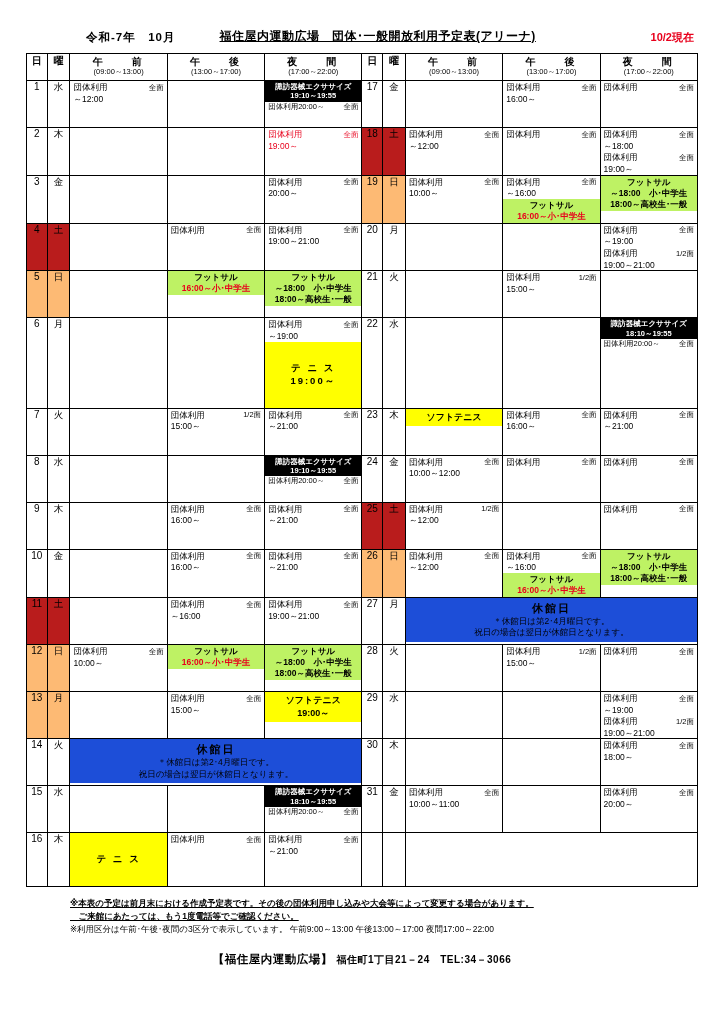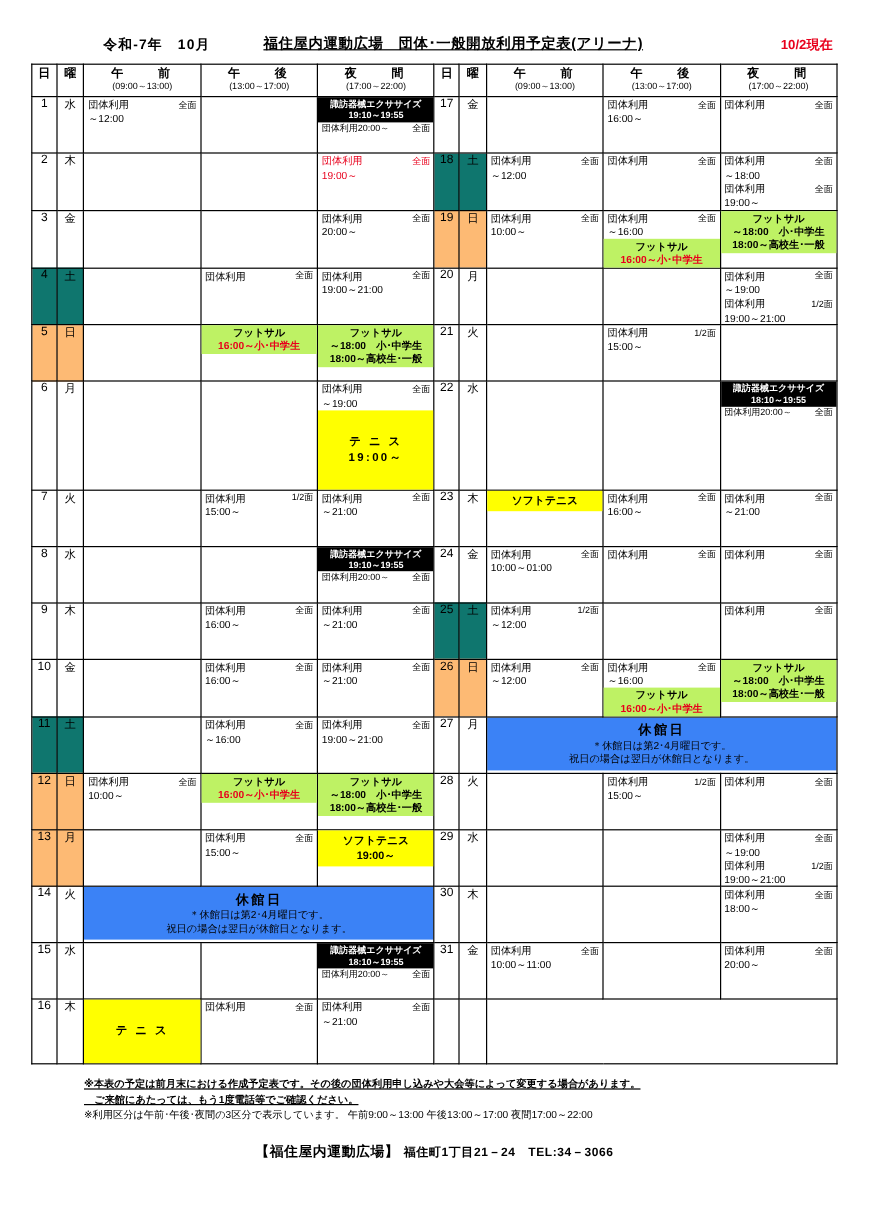--- a/index.html
+++ b/index.html
@@ -27,37 +27,37 @@
 
   th.hcell{height:26px;text-align:center;font-weight:normal;line-height:1.15;}
   th.hcell .t1{font-size:10px;letter-spacing:3px;font-weight:bold;padding-top:2px;}
   th.hcell .t2{font-size:7.5px;}
   th.hsm{font-size:10px;font-weight:bold;vertical-align:middle;}
 
   td.day{text-align:center;font-size:10px;vertical-align:middle;height:46px;}
   td.wk{text-align:center;font-size:9.5px;vertical-align:middle;}
 
   
-  .sat{background:#0f766e;}
+  .sat{background:#b91c1c;}
   .sun{background:#fdba74;}
 
   
   .slot{position:relative;height:100%;min-height:46px;}
   .line{display:flex;justify-content:space-between;align-items:center;padding:1px 3px 0 3px;font-size:8.5px;line-height:1.25;}
   .line .r{font-size:7.5px;}
   .red{color:#e8001c;}
 
   .futsal{background:#bef264;text-align:center;font-weight:bold;font-size:8.5px;line-height:1.3;padding:1px 2px;}
   .futsal .hl{color:#e8001c;}
   .tennis{background:#ffff00;text-align:center;font-weight:bold;font-size:9.5px;letter-spacing:2px;padding:20px;}
   .softtennis{background:#ffff00;text-align:center;font-weight:bold;font-size:9px;padding:2px;}
   .exer{background:#000;color:#fff;text-align:center;font-weight:bold;font-size:7.5px;line-height:1.25;padding:1px 0;}
   .exer2{font-size:7.5px;display:flex;justify-content:space-between;padding:0 3px;}
 
-  .closed{background:#3b82f6;text-align:center;padding:3px 2px;}
+  .closed{background:#1d4ed8;text-align:center;padding:3px 2px;}
   .closed .t{font-weight:bold;font-size:11px;letter-spacing:2px;}
   .closed .s{font-size:8.5px;line-height:1.35;}
 
   
   .notes{margin-top:10px;padding-left:44px;font-size:8.5px;line-height:1.5;}
   .notes .u{text-decoration:underline;font-weight:bold;}
   .foot{margin-top:16px;text-align:center;font-size:11.5px;font-weight:bold;letter-spacing:0.5px;}
   .foot .small{font-size:10px;font-weight:bold;}
 </style>
 </head>
@@ -502,21 +502,21 @@
           </td>
           <td class="day">24</td>
           <td class="wk">金</td>
           <td>
             <div class="slot">
               <div class="line">
                 <span>団体利用</span>
                 <span class="r">全面</span>
               </div>
               <div class="line">
-                <span>10:00～01:00</span>
+                <span>10:00～12:00</span>
                 <span class="r"></span>
               </div>
             </div>
           </td>
           <td>
             <div class="slot">
               <div class="line">
                 <span>団体利用</span>
                 <span class="r">全面</span>
               </div>

